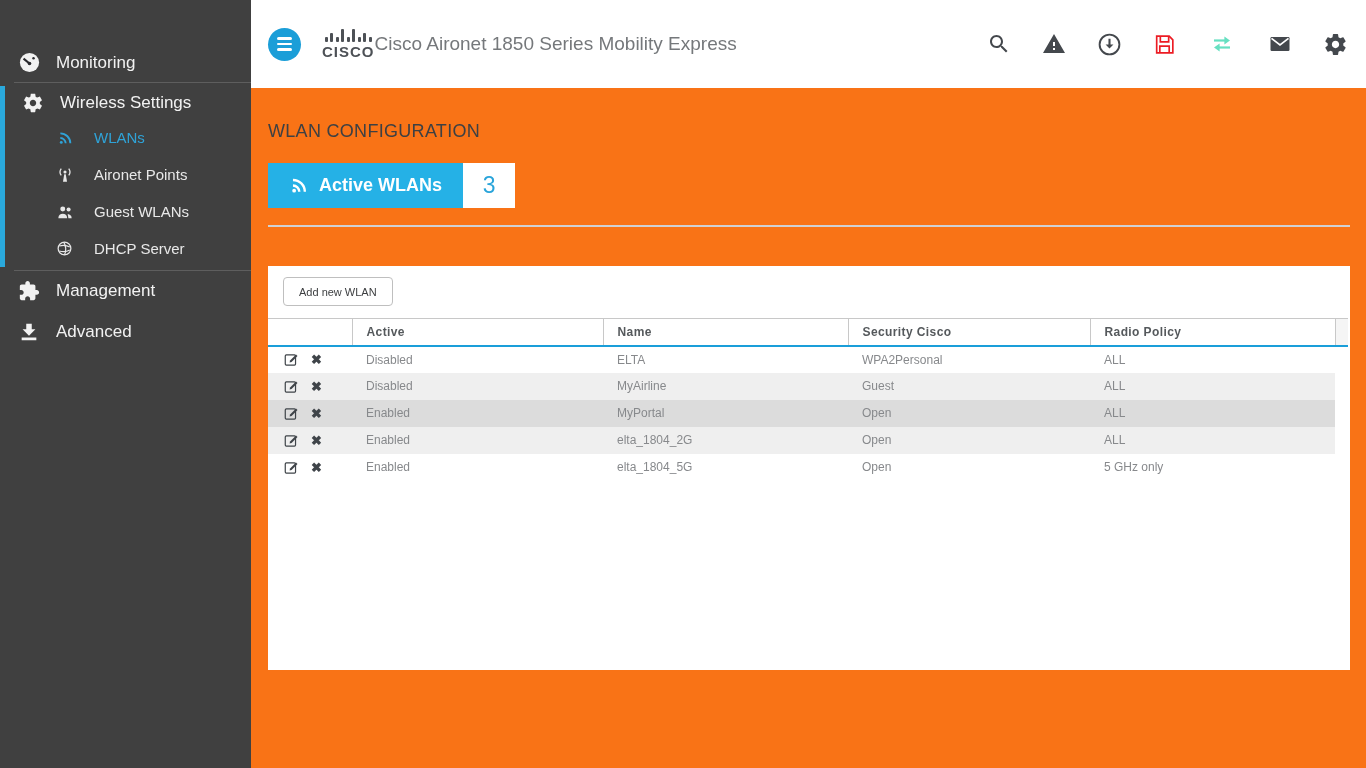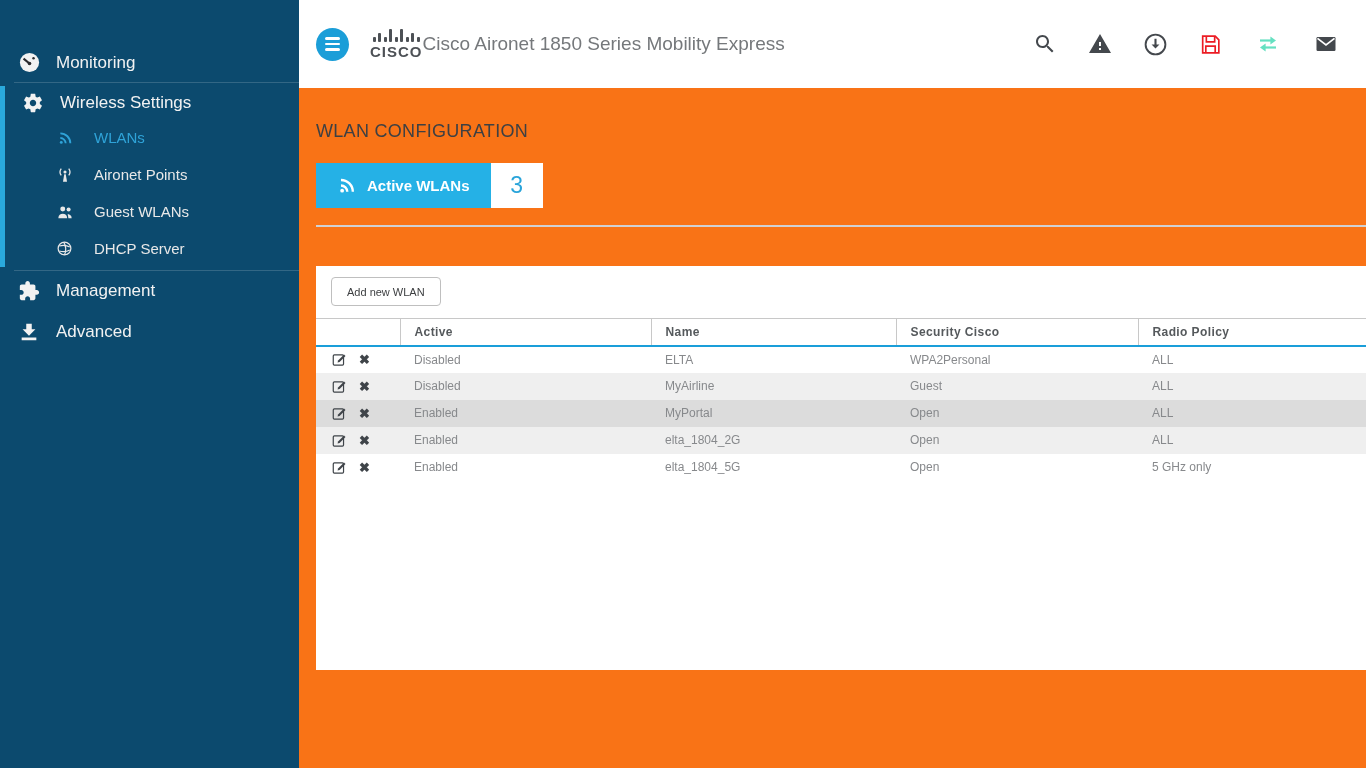--- a/index.html
+++ b/index.html
@@ -1,21 +1,21 @@
 <!DOCTYPE html>
 <html><head>
 <meta charset="utf-8">
 <style>
   * { box-sizing: border-box; margin: 0; padding: 0; }
   html,body { width:1366px; height:768px; overflow:hidden; }
   body { font-family:"Liberation Sans", sans-serif; background:#f4f5f8; }
   .app { display:flex; width:1366px; height:768px; }
 
   
-  .sidebar { width:299px; flex-shrink:0; background:#0c4a6e; height:768px; }
+  .sidebar { width:251px; flex-shrink:0; background:#404040; height:768px; }
   .nav { padding-top:46px; }
   .nav-item { display:flex; align-items:center; height:33px; padding-left:17px; gap:15px;
               color:#f2f2f2; font-size:17px; cursor:pointer; }
   .nav-icon { width:24px; display:flex; justify-content:center; align-items:center; flex-shrink:0; }
   .divider { border-top:1px solid rgba(255,255,255,.16); margin:3px 0 3px 14px; }
   .section { border-left:5px solid #2aa9dc; }
   .section > .nav-item { padding-left:16px; }
   .sub-item { display:flex; align-items:center; height:37px; padding-left:50px; gap:20px;
               color:#e8e8e8; font-size:15px; cursor:pointer; }
   .sub-item .nav-icon { width:19px; }
@@ -36,21 +36,21 @@
   .brand-text { font-size:15px; font-weight:bold; letter-spacing:1px; color:#4d5156; margin-top:1px; }
   .app-title { margin-left:0; font-size:19px; color:#75787b;text-align:right; }
   .top-icons { margin-left:auto; display:flex; align-items:center; gap:30px; }
   .top-icons .icon-btn { background:none; border:none; cursor:pointer; display:flex; padding:0; }
 
   
   .content { padding:0 16px 0 17px; }
   .page-title { margin-top:33px; font-size:18px; font-weight:400; color:#3e4043; letter-spacing:.3px; }
   .tabrow { margin-top:21px; display:flex; height:45px; }
   .tab { background:#25b1e6; color:#fff; display:flex; align-items:center; gap:11px;
-         padding:0 21px; font-size:15px; font-weight:bold; cursor:pointer; }
+         padding:0 21px; font-size:18px; font-weight:bold; cursor:pointer; }
   .tab-count { width:52px; background:#fff; color:#29a4da; font-size:23px;
                display:flex; align-items:center; justify-content:center; cursor:pointer; }
   .rule { margin-top:17px; height:0; border:none; border-top:2px solid #d0d1d3; }
 
   .panel { margin-top:39px; background:#fff; height:404px; }
   .add-btn { margin:11px 0 0 15px; height:29px; padding:0 15px; background:#fff;
              border:1px solid #bfbfbf; border-radius:4px; font-size:11px; color:#3c3e40;
              font-family:"Liberation Sans", sans-serif; cursor:pointer; }
 
   table { margin-top:12px; border-collapse:collapse; table-layout:fixed; width:1080px; }

